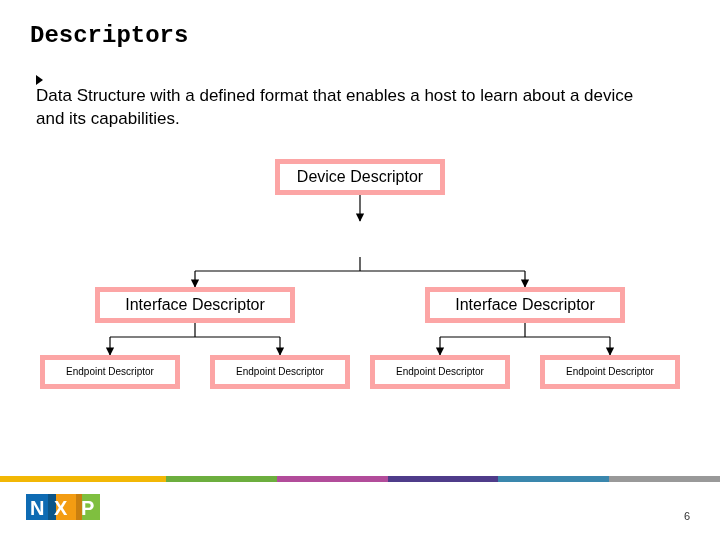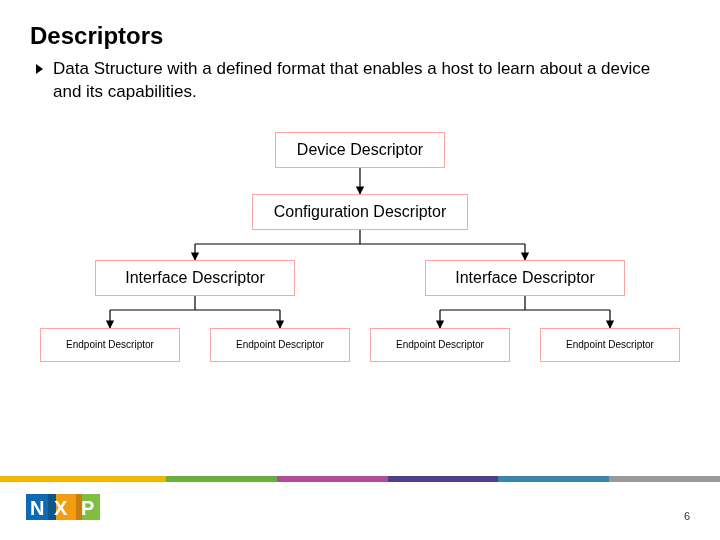--- a/index.html
+++ b/index.html
@@ -1,23 +1,23 @@
 <!DOCTYPE html>
 <html><head>
 <meta charset="utf-8">
 <style>
   * { box-sizing: border-box; margin: 0; padding: 0; }
   body { width: 720px; height: 540px; font-family: Arial, Helvetica, sans-serif; background: #fff; color: #000; position: relative; overflow: hidden; }
   .slide { padding: 22px 30px 0 30px; }
-  .title { font-size: 24px; font-weight: 700; margin-bottom: 8px; }
-  .bullet-row { display: flex; align-items: flex-start; padding-left: 6px; margin-bottom: 28px; }
+  .title { font-size: 24px; font-weight: 700; margin-bottom: 20px; font-family: Liberation Mono, monospace; }
+  .bullet-row { display: flex; align-items: flex-start; padding-left: 6px; margin-bottom: 28px; flex-direction: column; }
   .bullet-icon { width: 0; height: 0; border-top: 5px solid transparent; border-bottom: 5px solid transparent; border-left: 7px solid #000; margin-top: 6px; margin-right: 10px; flex-shrink: 0; }
   .bullet-text { font-size: 17px; line-height: 1.35; max-width: 600px; }
   .diagram { position: relative; width: 660px; height: 260px; margin: 0 auto; }
-  .box { position: absolute; border: 1px solid #fca5a5; background: #fff; font-size: 16px; display: flex; align-items: center; justify-content: center; padding: 6px 8px; white-space: nowrap; }
+  .box { position: absolute; border: 5px solid #fca5a5; background: #fff; font-size: 16px; display: flex; align-items: center; justify-content: center; padding: 6px 8px; white-space: nowrap; }
   .box.small { font-size: 10px; }
   svg.edges { position: absolute; inset: 0; width: 660px; height: 260px; overflow: visible; }
   .footer-band { position: absolute; left: 0; right: 0; bottom: 58px; height: 6px; display: flex; }
   .footer-band div { height: 100%; }
   .fb1 { flex: 3; background: #f2b705; }
   .fb2 { flex: 2; background: #6cae3e; }
   .fb3 { flex: 2; background: #b24c9a; }
   .fb4 { flex: 2; background: #4f3c8a; }
   .fb5 { flex: 2; background: #3a87ad; }
   .fb6 { flex: 2; background: #999; }
@@ -55,21 +55,20 @@
       <line x1="80" y1="178" x2="80" y2="196" stroke="#000" stroke-width="1.2" marker-end="url(#arrow)"></line>
       <line x1="250" y1="178" x2="250" y2="196" stroke="#000" stroke-width="1.2" marker-end="url(#arrow)"></line>
 
       <line x1="495" y1="164" x2="495" y2="178" stroke="#000" stroke-width="1.2"></line>
       <line x1="410" y1="178" x2="580" y2="178" stroke="#000" stroke-width="1.2"></line>
       <line x1="410" y1="178" x2="410" y2="196" stroke="#000" stroke-width="1.2" marker-end="url(#arrow)"></line>
       <line x1="580" y1="178" x2="580" y2="196" stroke="#000" stroke-width="1.2" marker-end="url(#arrow)"></line>
     </svg>
 
     <div class="box" style="left:245px; top:0; width:170px; height:36px;">Device Descriptor</div>
-    <div class="box" style="left:222px; top:62px; width:216px; height:36px;">Configuration Descriptor</div>
     <div class="box" style="left:65px; top:128px; width:200px; height:36px;">Interface Descriptor</div>
     <div class="box" style="left:395px; top:128px; width:200px; height:36px;">Interface Descriptor</div>
 
     <div class="box small" style="left:10px;  top:196px; width:140px; height:34px;">Endpoint Descriptor</div>
     <div class="box small" style="left:180px; top:196px; width:140px; height:34px;">Endpoint Descriptor</div>
     <div class="box small" style="left:340px; top:196px; width:140px; height:34px;">Endpoint Descriptor</div>
     <div class="box small" style="left:510px; top:196px; width:140px; height:34px;">Endpoint Descriptor</div>
   </div>
 </div>
 

